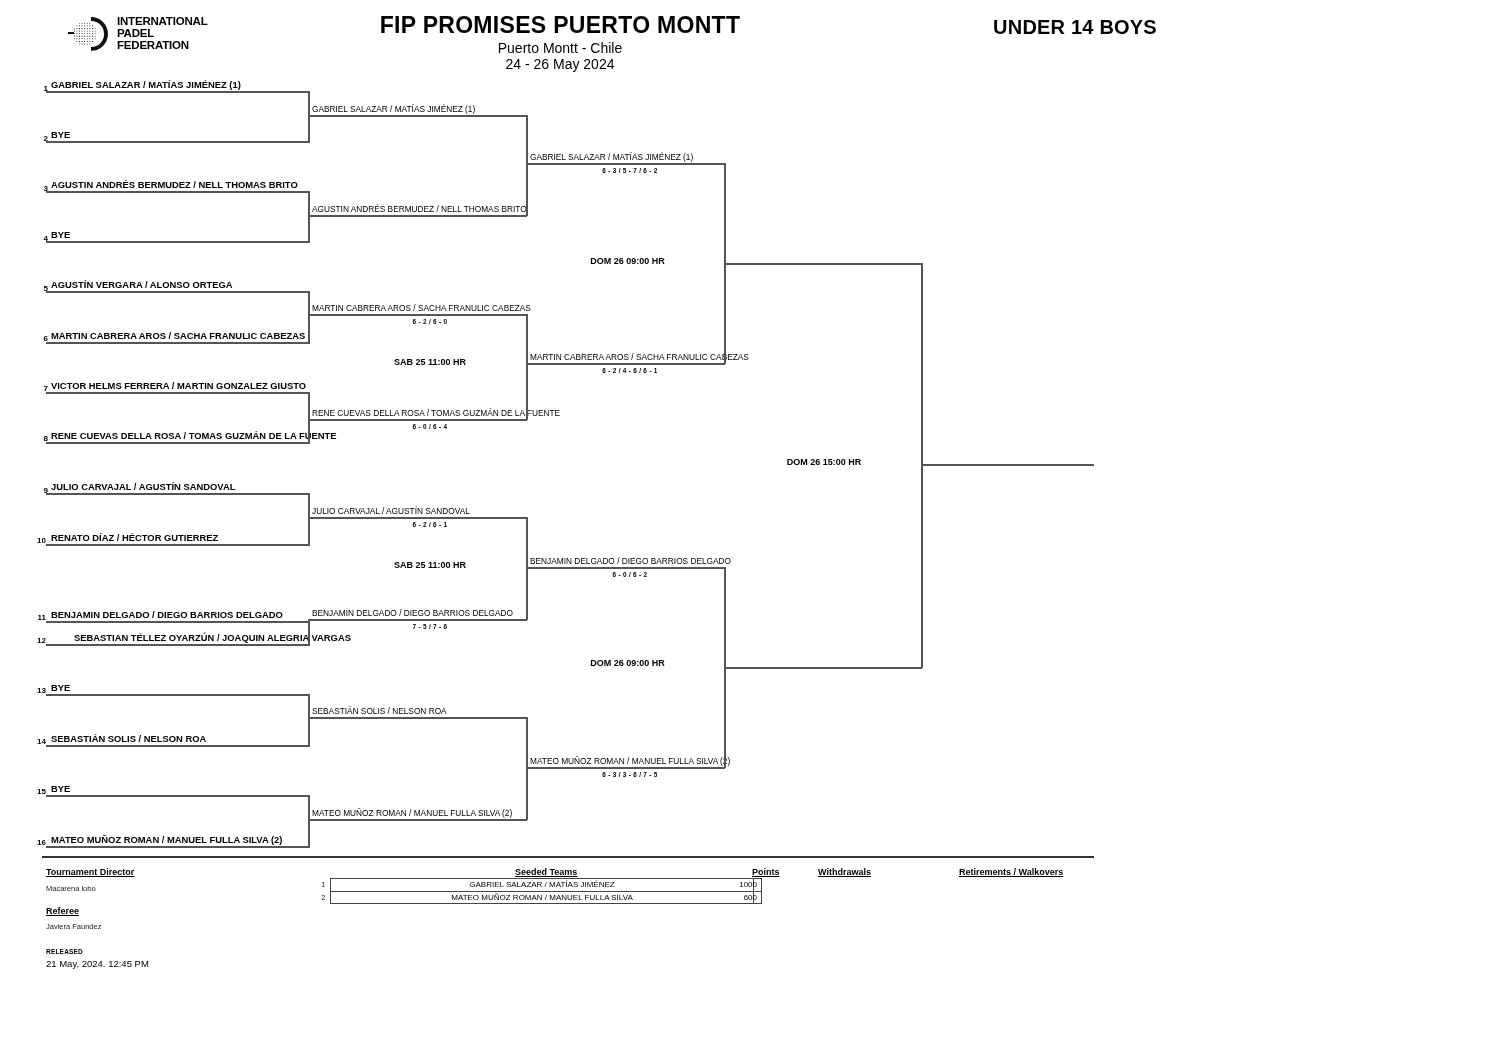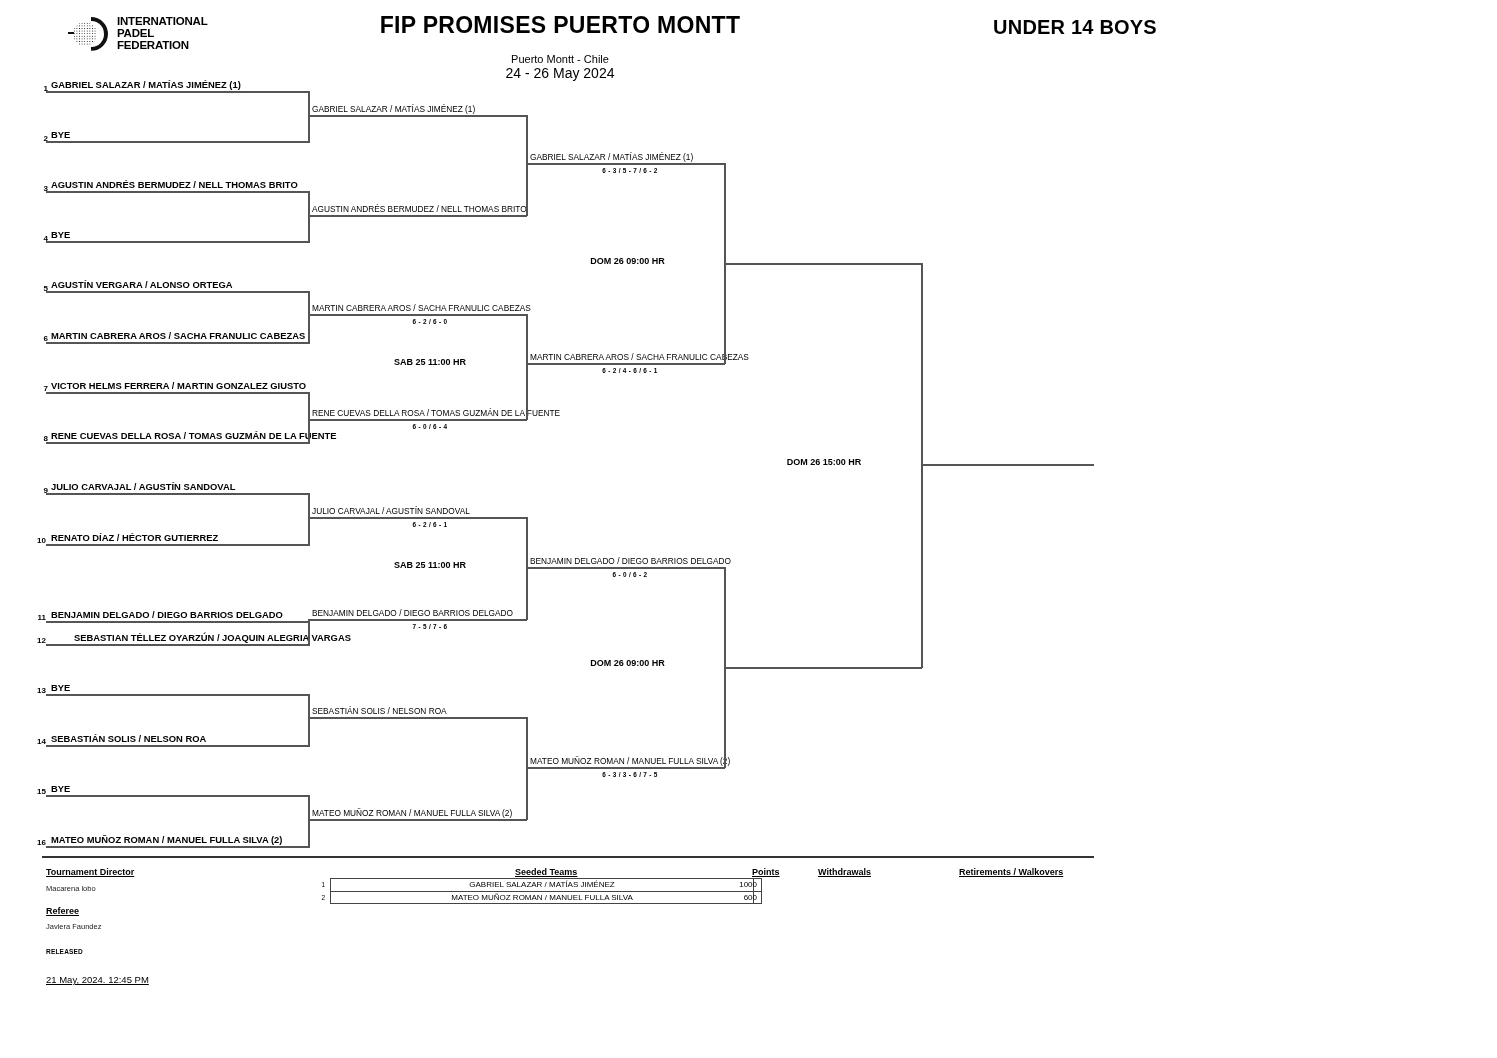--- a/index.html
+++ b/index.html
@@ -48,21 +48,21 @@
   #logo-text {
     font-weight: bold; font-size: 11.5px; line-height: 11.8px;
     letter-spacing: -0.2px;
   }
   #logo-text div { white-space: nowrap; }
 
   #title-block { position: absolute; left: 0; top: 12px; width: 1120px; text-align: center; }
   #event-title {
     font-size: 23px; font-weight: bold; letter-spacing: 0.3px;
   }
-  #event-city { font-size: 11px; margin-top: 14px; }
+  #event-city { font-size: 14px; margin-top: 1px; }
   #event-dates { font-size: 14px; }
 
   #category-title {
     position: absolute; left: 900px; top: 16px; width: 350px;
     text-align: center;
     font-size: 20px; font-weight: bold; letter-spacing: 0.2px;
   }
 
   
   #bracket { position: absolute; left: 0; top: 0; width: 1497px; height: 860px; }
@@ -298,21 +298,21 @@
 <div id="footer">
   <div id="footer-rule"></div>
 
   <div class="ftitle" style="left:46px; top:11px;">Tournament Director</div>
   <div class="fval" style="left:46px; top:28px;">Macarena lobo</div>
 
   <div class="ftitle" style="left:46px; top:50px;">Referee</div>
   <div class="fval" style="left:46px; top:66px;">Javiera Faundez</div>
 
   <div class="fsmall" style="left:46px; top:92px;">RELEASED</div>
-  <div class="fdate" style="left:46px; top:118px;text-decoration:underline;">21 May, 2024. 12:45 PM</div>
+  <div class="fdate" style="left:46px; top:102px;">21 May, 2024. 12:45 PM</div>
 
   <div class="ftitle" style="left:515px; top:11px;">Seeded Teams</div>
   <div class="ftitle" style="left:752px; top:11px;">Points</div>
   <div class="ftitle" style="left:818px; top:11px;">Withdrawals</div>
   <div class="ftitle" style="left:959px; top:11px;">Retirements / Walkovers</div>
 
   <div id="seed-table">
     <div class="seed-row">
       <div class="seed-idx">1</div>
       <div class="seed-name">GABRIEL SALAZAR / MATÍAS JIMÉNEZ</div>

